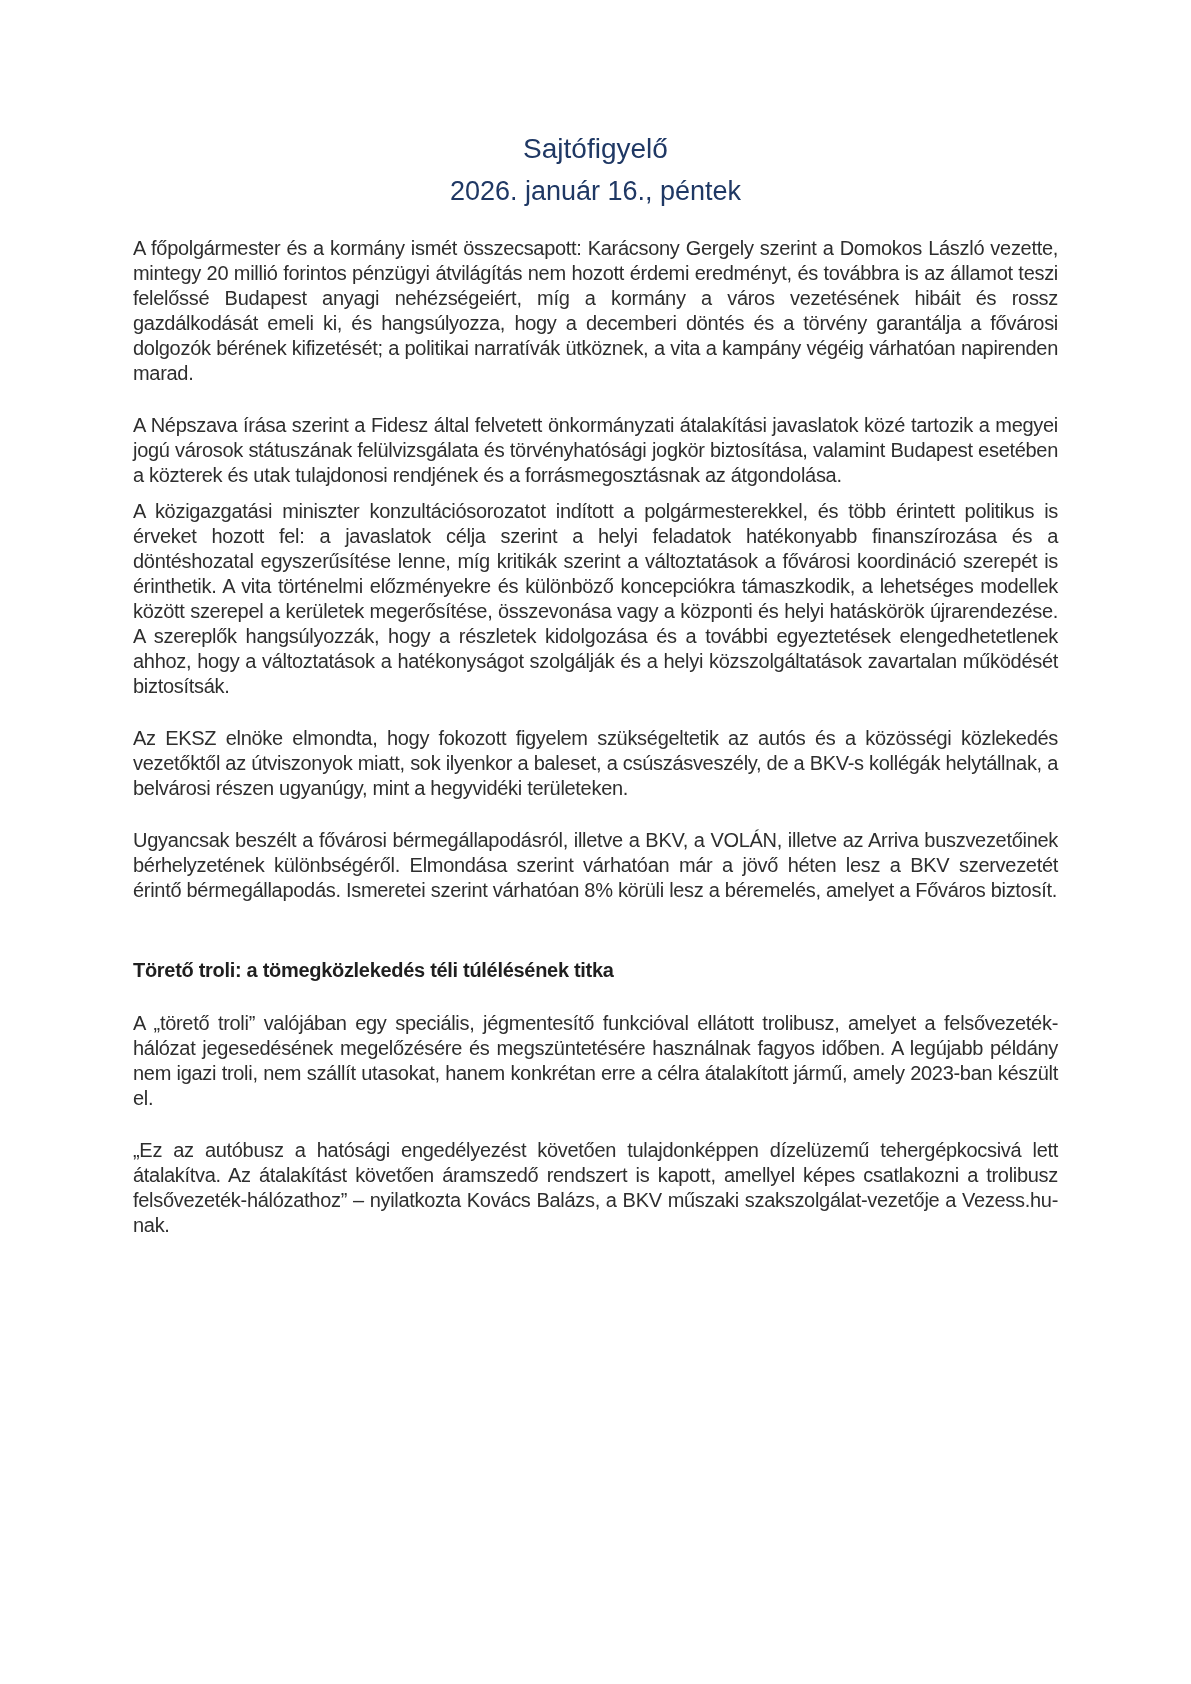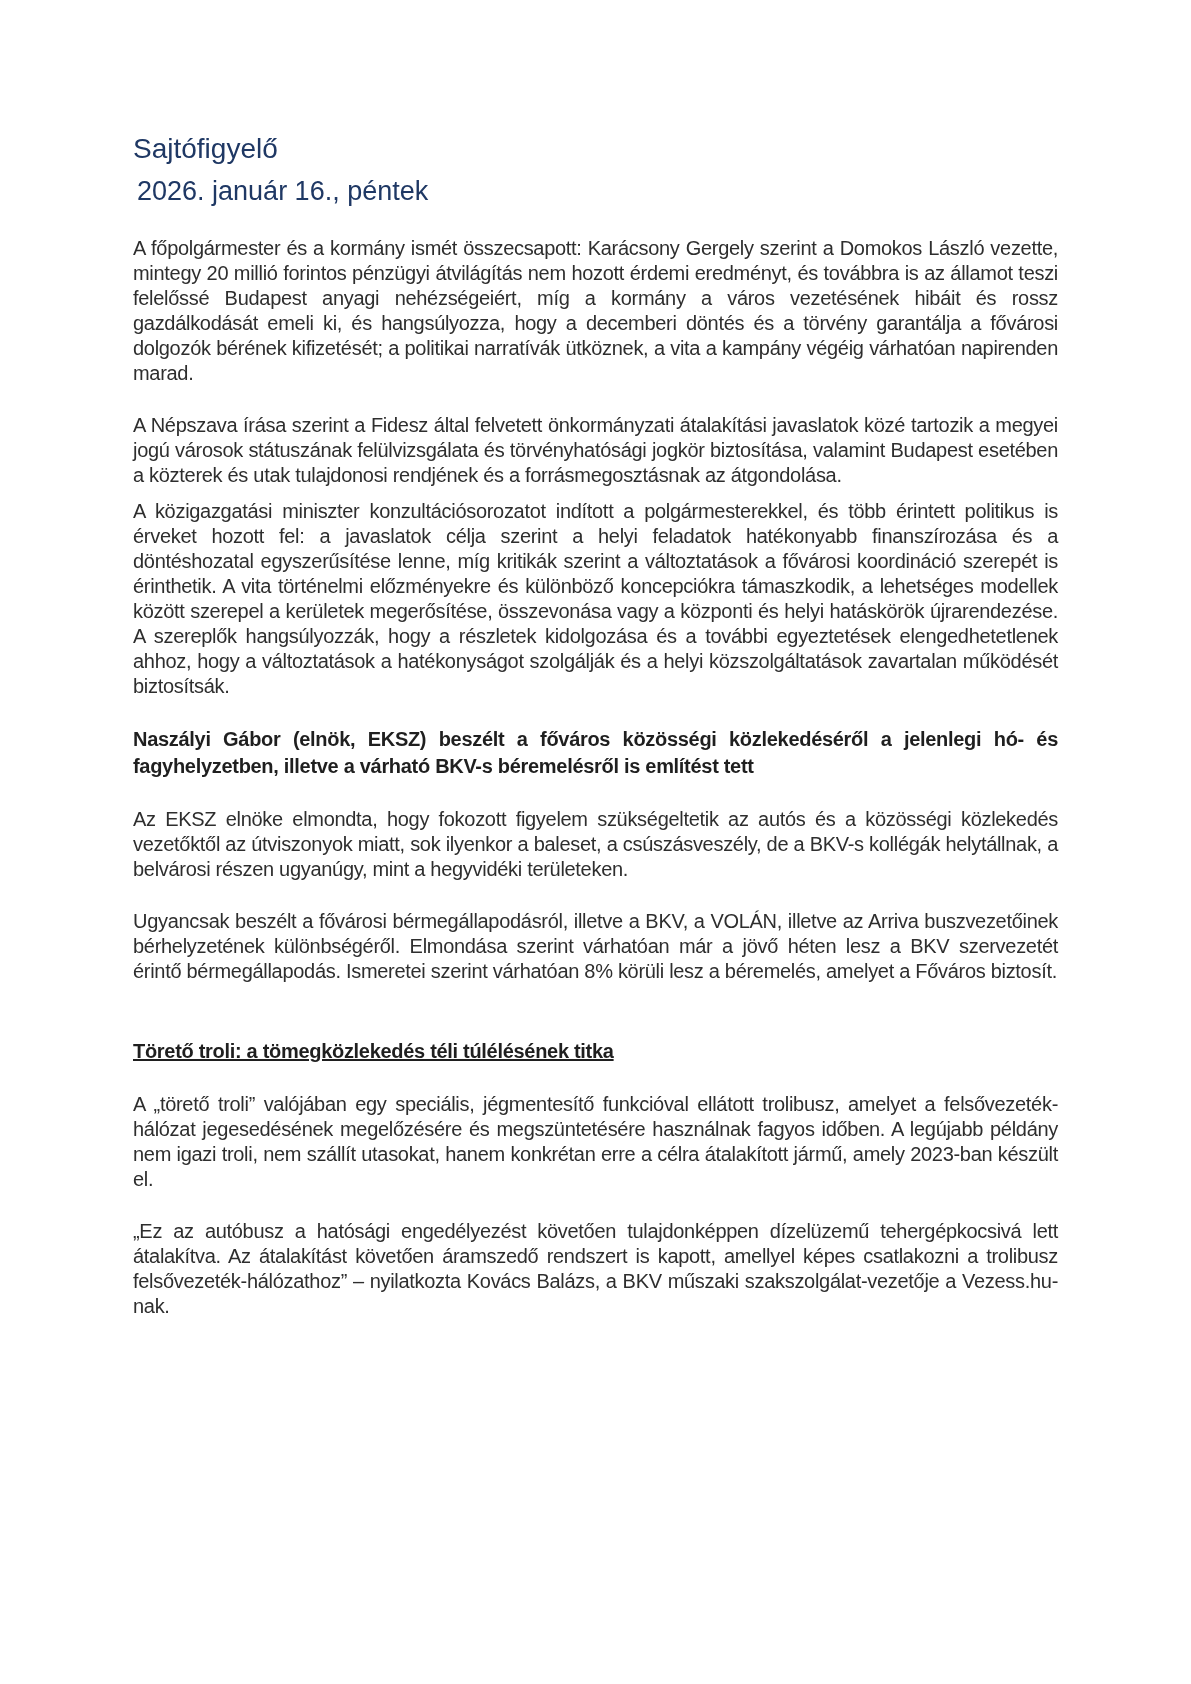--- a/index.html
+++ b/index.html
@@ -14,20 +14,21 @@
     height: 1684px;
     margin: 0 auto;
     background: #ffffff;
     box-sizing: border-box;
     padding: 130px 133px 60px 133px;
     font-family: "Liberation Sans", "DejaVu Sans", sans-serif;
     color: #2e2e2e;
     overflow: hidden;
   }
   .doc-header {
+    text-align: center;
     color: #1f3864;
     margin: 0 0 26px 0;
   }
   .doc-title {
     font-size: 28px;
     font-weight: 500;
     line-height: 38px;
     margin: 0;
   }
   .doc-date {
@@ -41,21 +42,20 @@
     font-size: 20px;
     font-weight: bold;
     color: #1f1f1f;
     line-height: 27px;
     letter-spacing: -0.3px;
     text-align: justify;
     margin: 0 0 27px 0;
   }
   .section-heading.extra-gap {
     margin-top: 54px;
-    text-decoration: underline;
   }
   .para {
     font-size: 20px;
     line-height: 25px;
     letter-spacing: -0.3px;
     text-align: justify;
     margin: 0 0 27px 0;
   }
   .para.tight {
     margin-bottom: 11px;
@@ -74,21 +74,20 @@
   <section class="doc-section">
     <p class="para">A főpolgármester és a kormány ismét összecsapott: Karácsony Gergely szerint a Domokos László vezette, mintegy 20 millió forintos pénzügyi átvilágítás nem hozott érdemi eredményt, és továbbra is az államot teszi felelőssé Budapest anyagi nehézségeiért, míg a kormány a város vezetésének hibáit és rossz gazdálkodását emeli ki, és hangsúlyozza, hogy a decemberi döntés és a törvény garantálja a fővárosi dolgozók bérének kifizetését; a politikai narratívák ütköznek, a vita a kampány végéig várhatóan napirenden marad.</p>
   </section>
 
   <section class="doc-section">
     <p class="para tight">A Népszava írása szerint a Fidesz által felvetett önkormányzati átalakítási javaslatok közé tartozik a megyei jogú városok státuszának felülvizsgálata és törvényhatósági jogkör biztosítása, valamint Budapest esetében a közterek és utak tulajdonosi rendjének és a forrásmegosztásnak az átgondolása.</p>
     <p class="para">A közigazgatási miniszter konzultációsorozatot indított a polgármesterekkel, és több érintett politikus is érveket hozott fel: a javaslatok célja szerint a helyi feladatok hatékonyabb finanszírozása és a döntéshozatal egyszerűsítése lenne, míg kritikák szerint a változtatások a fővárosi koordináció szerepét is érinthetik. A vita történelmi előzményekre és különböző koncepciókra támaszkodik, a lehetséges modellek között szerepel a kerületek megerősítése, összevonása vagy a központi és helyi hatáskörök újrarendezése. A szereplők hangsúlyozzák, hogy a részletek kidolgozása és a további egyeztetések elengedhetetlenek ahhoz, hogy a változtatások a hatékonyságot szolgálják és a helyi közszolgáltatások zavartalan működését biztosítsák.</p>
   </section>
 
   <section class="doc-section">
-    <h3 class="section-heading">Naszályi Gábor (elnök, EKSZ) beszélt a főváros közösségi közlekedéséről a jelenlegi hó- és fagyhelyzetben, illetve a várható BKV-s béremelésről is említést tett</h3>
     <p class="para">Az EKSZ elnöke elmondta, hogy fokozott figyelem szükségeltetik az autós és a közösségi közlekedés vezetőktől az útviszonyok miatt, sok ilyenkor a baleset, a csúszásveszély, de a BKV-s kollégák helytállnak, a belvárosi részen ugyanúgy, mint a hegyvidéki területeken.</p>
     <p class="para">Ugyancsak beszélt a fővárosi bérmegállapodásról, illetve a BKV, a VOLÁN, illetve az Arriva buszvezetőinek bérhelyzetének különbségéről. Elmondása szerint várhatóan már a jövő héten lesz a BKV szervezetét érintő bérmegállapodás. Ismeretei szerint várhatóan 8% körüli lesz a béremelés, amelyet a Főváros biztosít.</p>
   </section>
 
   <section class="doc-section">
     <h3 class="section-heading extra-gap">Törető troli: a tömegközlekedés téli túlélésének titka</h3>
     <p class="para">A „törető troli” valójában egy speciális, jégmentesítő funkcióval ellátott trolibusz, amelyet a felsővezeték-hálózat jegesedésének megelőzésére és megszüntetésére használnak fagyos időben. A legújabb példány nem igazi troli, nem szállít utasokat, hanem konkrétan erre a célra átalakított jármű, amely 2023-ban készült el.</p>
     <p class="para">„Ez az autóbusz a hatósági engedélyezést követően tulajdonképpen dízelüzemű tehergépkocsivá lett átalakítva. Az átalakítást követően áramszedő rendszert is kapott, amellyel képes csatlakozni a trolibusz felsővezeték-hálózathoz” – nyilatkozta Kovács Balázs, a BKV műszaki szakszolgálat-vezetője a Vezess.hu-nak.</p>
   </section>
 

